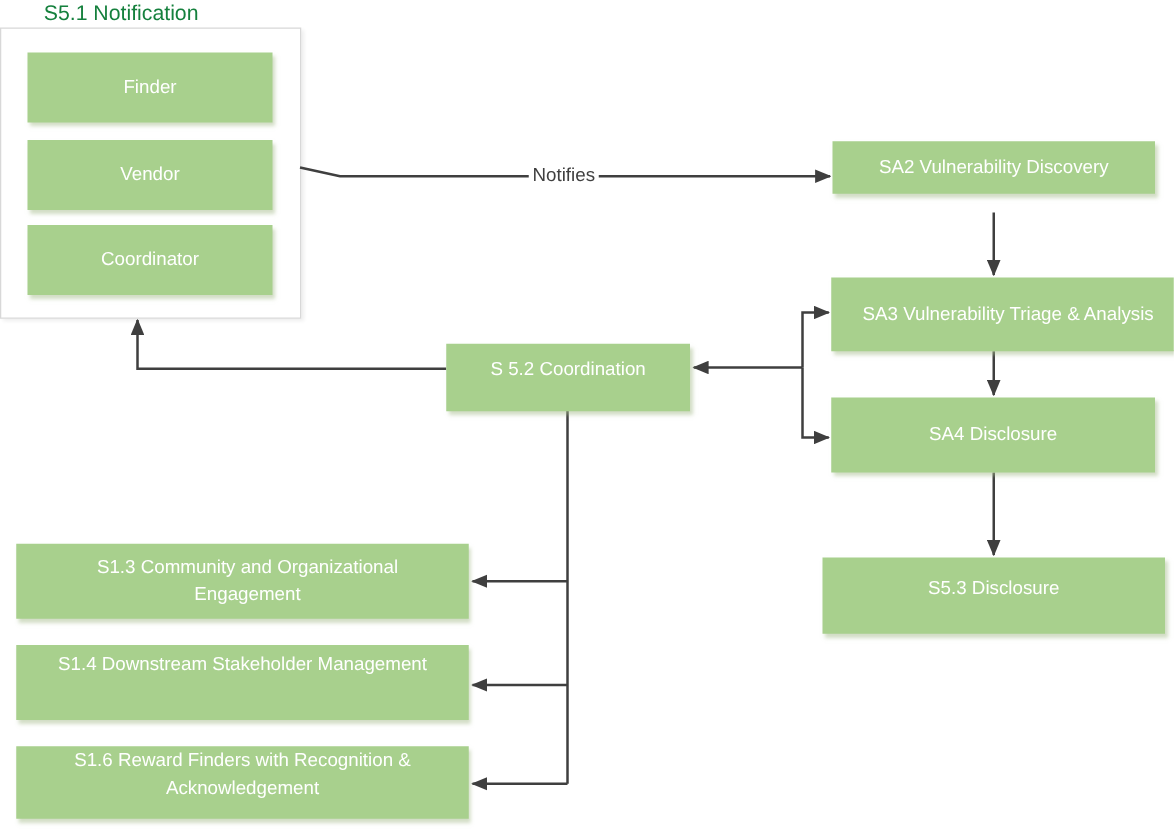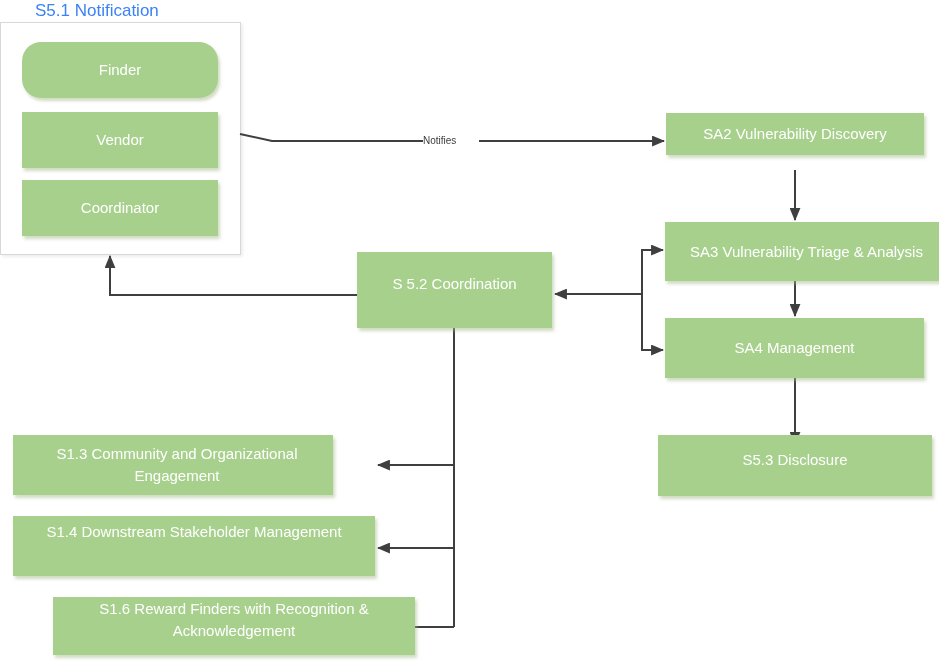--- a/index.html
+++ b/index.html
@@ -9,48 +9,48 @@
   }
   .canvas{position:absolute;inset:0;width:939px;height:667px;}
   .group-box{
     position:absolute;left:0px;top:22px;width:239px;height:231px;
     background:#ffffff;border:1px solid #d8d8d8;
     box-shadow:2px 2px 3px rgba(0,0,0,0.07);
     z-index:1;
   }
   .group-title{
     position:absolute;left:35px;top:0px;width:220px;height:22px;
-    color:#3b82f6;font-size:17px;line-height:22px;z-index:3;
+    color:#15803d;font-size:17px;line-height:22px;z-index:3;
   }
   .connectors{position:absolute;left:0;top:0;z-index:2;pointer-events:none;}
   .node{
     position:absolute;background:#a8d08d;color:#ffffff;
     display:flex;align-items:center;justify-content:center;
     text-align:center;font-size:15px;line-height:22px;
     padding:0 16px;box-sizing:border-box;
     box-shadow:2px 3px 3px rgba(165,188,140,0.5);
     z-index:3;
   }
   .node.up{padding-bottom:28px;}
   .node.up-sm{padding-bottom:12px;}
-  .n-finder      {left:22px; top:42px;  width:196px;height:56px;border-radius:19px;}
+  .n-finder      {left:22px; top:42px;  width:196px;height:56px;}
   .n-vendor      {left:22px; top:112px; width:196px;height:56px;}
   .n-coordinator {left:22px; top:180px; width:196px;height:56px;}
   .n-sa2{left:666px;top:113px;width:258px;height:42px;}
   .n-sa3{left:665px;top:222px;width:283px;height:59px;}
   .n-sa4{left:665px;top:318px;width:259px;height:60px;}
-  .n-s53{left:658px;top:435px;width:274px;height:61px;}
-  .n-s52{left:357px;top:252px;width:195px;height:76px;}
-  .n-s13{left:13px;top:435px;width:320px;height:60px;padding-left:24px;}
+  .n-s53{left:658px;top:446px;width:274px;height:61px;}
+  .n-s52{left:357px;top:275px;width:195px;height:54px;}
+  .n-s13{left:13px;top:435px;width:362px;height:60px;padding-left:24px;}
   .n-s14{left:13px;top:516px;width:362px;height:60px;}
-  .n-s16{left:13px;top:597px;width:362px;height:58px;margin-left:40px;}
+  .n-s16{left:13px;top:597px;width:362px;height:58px;}
   .edge-label{
     position:absolute;left:423px;top:133px;width:56px;
-    background:#ffffff;color:#404040;font-size:10px;line-height:15px;
-    z-index:4;
+    background:#ffffff;color:#404040;font-size:15px;line-height:15px;
+    text-align:center;z-index:4;
   }
 </style>
 </head>
 <body>
 
 <div class="canvas">
 
   <div class="group-box"></div>
 
   <div class="group-title">S5.1 Notification</div>
@@ -87,21 +87,21 @@
     <span>Vendor</span>
   </div>
 
   <div class="node n-sa2">
     <span>SA2 Vulnerability Discovery</span>
   </div>
   <div class="node n-sa3">
     <span>SA3 Vulnerability Triage &amp; Analysis</span>
   </div>
   <div class="node n-sa4">
-    <span>SA4 Management</span>
+    <span>SA4 Disclosure</span>
   </div>
   <div class="node n-s53 up-sm">
     <span>S5.3 Disclosure</span>
   </div>
   <div class="node n-s52 up-sm">
     <span>S 5.2 Coordination</span>
   </div>
   <div class="node n-s13">
     <span>S1.3 Community and Organizational Engagement</span>
   </div>

